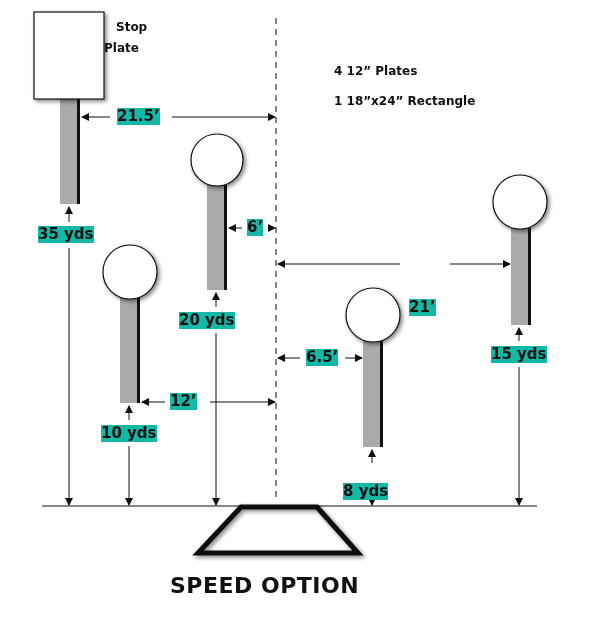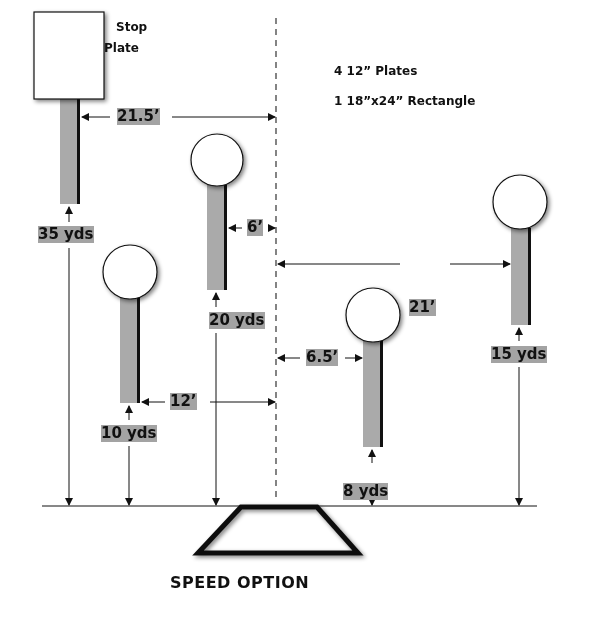--- a/index.html
+++ b/index.html
@@ -1,20 +1,20 @@
 <!DOCTYPE html>
 <html><head>
 <meta charset="utf-8">
 <style>
   html, body { margin:0; padding:0; background:#ffffff; }
   body { width:600px; height:622px; position:relative; overflow:hidden; font-family:"DejaVu Sans", sans-serif; }
   #stage { position:absolute; left:0; top:0; width:600px; height:622px; }
-  .lbl { position:absolute; font-family:"DejaVu Sans", sans-serif; font-weight:bold; color:#111; font-size:15px; white-space:nowrap; background:#a3a3a3; line-height:17px; }
+  .lbl { position:absolute; font-family:"DejaVu Sans", sans-serif; font-weight:bold; color:#111; font-size:15px; white-space:nowrap; background:#14b8a6; line-height:17px; }
   .info { position:absolute; font-family:"DejaVu Sans", sans-serif; font-weight:bold; color:#111; font-size:12px; line-height:20px; white-space:nowrap; }
-  .title { position:absolute; font-family:"DejaVu Sans", sans-serif; font-weight:bold; color:#111; font-size:16px; letter-spacing:0.5px; white-space:nowrap; }
+  .title { position:absolute; font-family:"DejaVu Sans", sans-serif; font-weight:bold; color:#111; font-size:22px; letter-spacing:0.5px; white-space:nowrap; }
 </style>
 </head>
 <body>
 
 <div id="stage">
 <svg width="600" height="622" viewBox="0 0 600 622" xmlns="http://www.w3.org/2000/svg">
   <defs>
     <marker id="ah" markerWidth="8" markerHeight="8" refX="7" refY="4" orient="auto" markerUnits="userSpaceOnUse">
       <path d="M0,0 L8,4 L0,8 Z" fill="#111"></path>
     </marker>
@@ -107,21 +107,21 @@
 
 <div class="info" style="left:116px; top:17px;">Stop</div>
 <div class="info" style="left:104px; top:38px;text-align:right;">Plate</div>
 
 
 <div class="info" style="left:334px; top:61px;">4 12” Plates</div>
 <div class="info" style="left:334px; top:82px;margin-top:9px;">1 18”x24” Rectangle</div>
 
 
 <div class="lbl" style="left:38px; top:226px;">35 yds</div>
-<div class="lbl" style="left:179px; top:312px;margin-left:30px;">20 yds</div>
+<div class="lbl" style="left:179px; top:312px;">20 yds</div>
 <div class="lbl" style="left:101px; top:425px;">10 yds</div>
 <div class="lbl" style="left:343px; top:467px;margin-top:16px;">8 yds</div>
 <div class="lbl" style="left:491px; top:346px;">15 yds</div>
 
 
 <div class="lbl" style="left:117px; top:108px;">21.5’</div>
 <div class="lbl" style="left:247px; top:219px;">6’</div>
 <div class="lbl" style="left:170px; top:393px;">12’</div>
 <div class="lbl" style="left:409px; top:263px;margin-top:36px;">21’</div>
 <div class="lbl" style="left:306px; top:349px;">6.5’</div>

